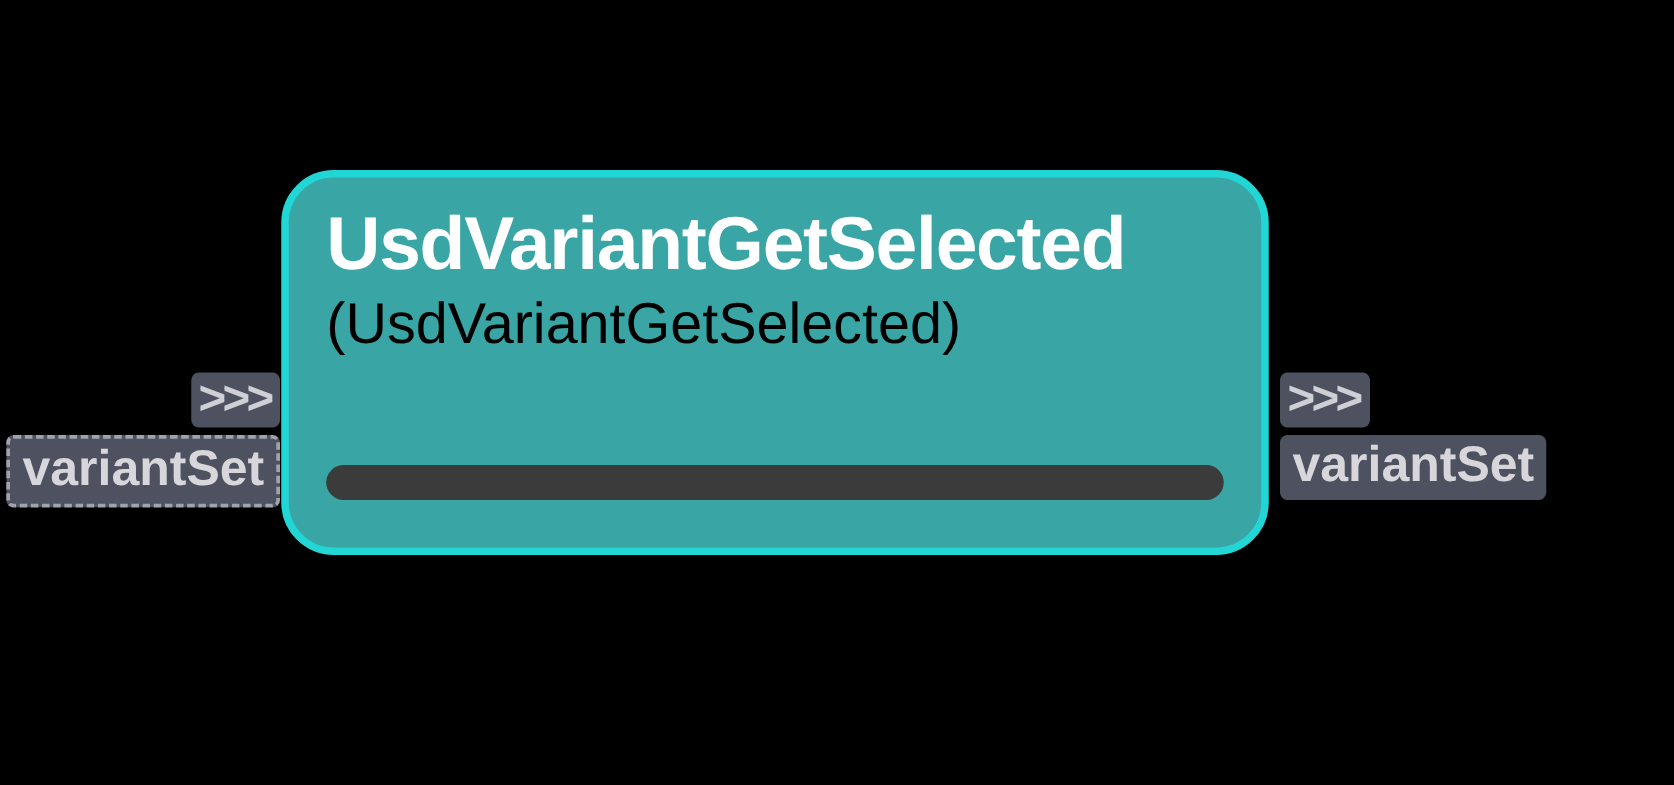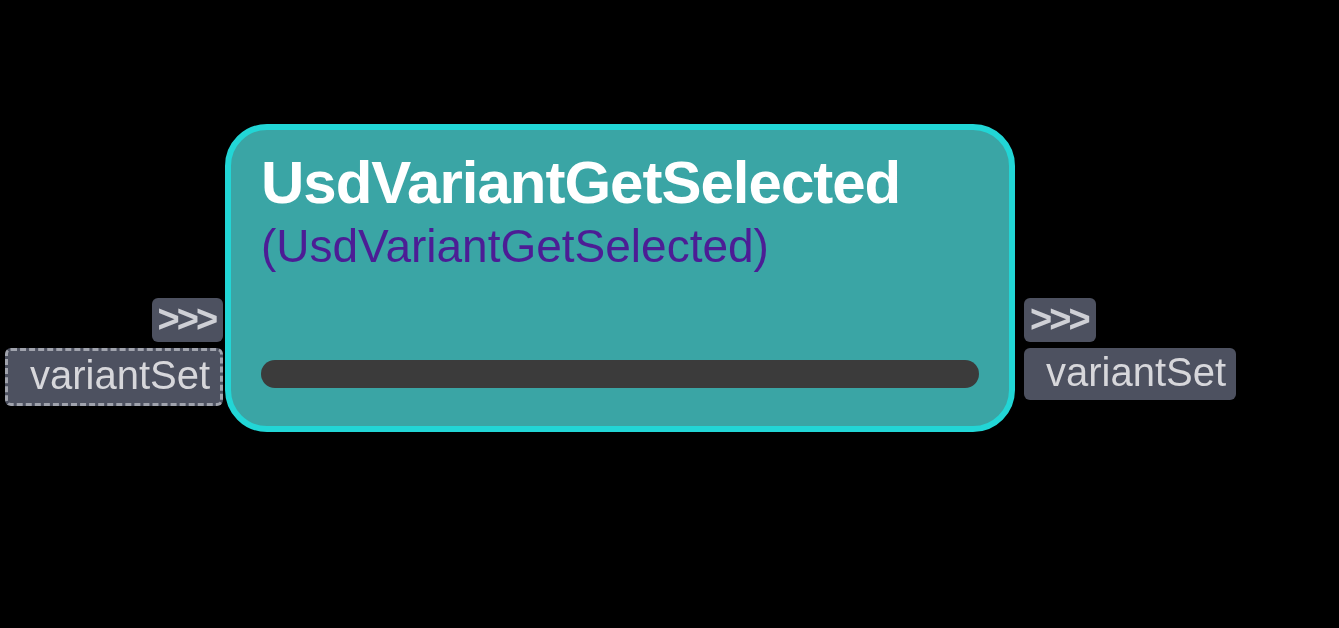--- a/index.html
+++ b/index.html
@@ -2,36 +2,36 @@
 <html><head>
 <meta charset="utf-8">
 <style>
   * { box-sizing: border-box; margin: 0; padding: 0; }
   html, body { width: 1339px; height: 628px; background: #000; font-family: "Segoe UI", Arial, Helvetica, sans-serif; }
   .canvas { position: relative; width: 1339px; height: 628px; }
 
   .node {
     position: absolute;
     left: 225px;
-    top: 124px;
+    top: 136px;
     width: 790px;
     height: 308px;
     background: #3aa5a5;
     border: 6px solid #22d6d6;
     border-radius: 42px;
     padding: 18px 30px 24px 30px;
   }
   .node-title {
     color: #ffffff;
     font-size: 60px;
     font-weight: 700;
     letter-spacing: -1px;
   }
   .node-subtitle {
-    color: #4c1d95;
+    color: #000000;
     font-size: 46px;
     font-weight: 400;
     margin-top: 2px;
   }
   .node-bar {
     position: absolute;
     left: 30px;
     right: 30px;
     bottom: 38px;
     height: 28px;
@@ -45,23 +45,23 @@
     flex-direction: column;
     align-items: flex-start;
   }
   .port.right { align-items: flex-start; }
 
   .chip {
     background: #4d5160;
     color: #d7d7db;
     font-size: 40px;
     line-height: 1;
-    padding: 4px 10px 8px 22px;
+    padding: 4px 10px 8px 10px;
     border-radius: 6px;
-    font-weight: 400;
+    font-weight: 700;
     white-space: nowrap;
   }
   .chip.arrows {
     font-weight: 700;
     letter-spacing: -3px;
     padding: 2px 8px 4px 6px;
     font-size: 38px;
     color: #cfd0d6;
   }
   .chip.dashed {

